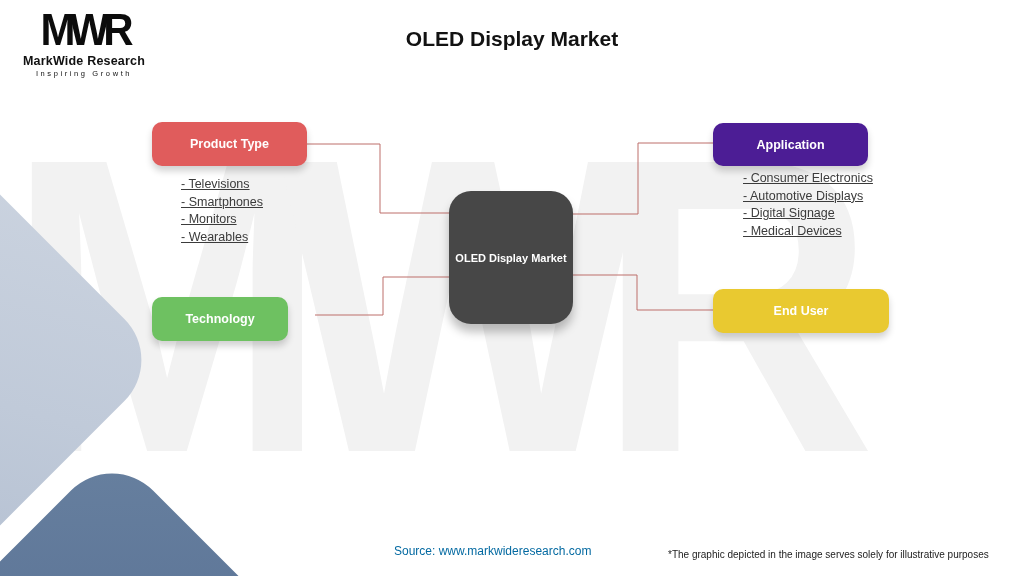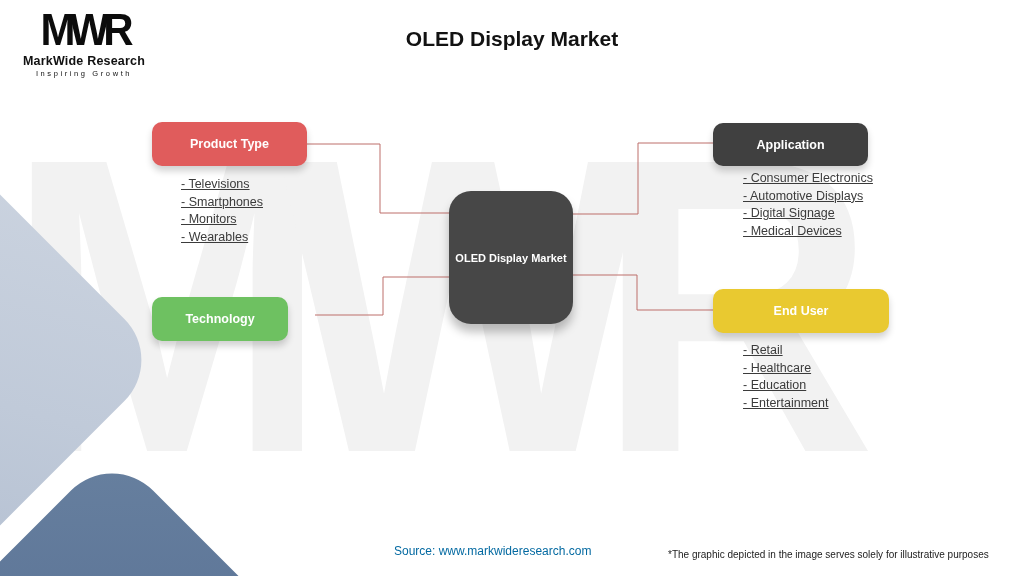--- a/index.html
+++ b/index.html
@@ -132,34 +132,28 @@
   <div class="center-node" style="background: rgb(71, 71, 71);">OLED Display Market</div>
 
   <div class="pill pill-product" style="background: rgb(224, 92, 92);">Product Type</div>
   <ul class="node-list list-product">
     <li>- Televisions</li>
     <li>- Smartphones</li>
     <li>- Monitors</li>
     <li>- Wearables</li>
   </ul>
 
-  <div class="pill pill-application" style="background: #404040;">Application</div>
+  <div class="pill pill-application" style="background: #4c1d95;">Application</div>
   <ul class="node-list list-application">
     <li>- Consumer Electronics</li>
     <li>- Automotive Displays</li>
     <li>- Digital Signage</li>
     <li>- Medical Devices</li>
   </ul>
 
   <div class="pill pill-technology" style="background: rgb(110, 193, 97);">Technology</div>
 
   <div class="pill pill-enduser" style="background: rgb(233, 201, 48);">End User</div>
-  <ul class="node-list list-enduser">
-    <li>- Retail</li>
-    <li>- Healthcare</li>
-    <li>- Education</li>
-    <li>- Entertainment</li>
-  </ul>
 
   <div class="source-line">Source: www.markwideresearch.com</div>
   <div class="disclaimer">*The graphic depicted in the image serves solely for illustrative purposes</div>
 
 </div>
 
 </body></html>

